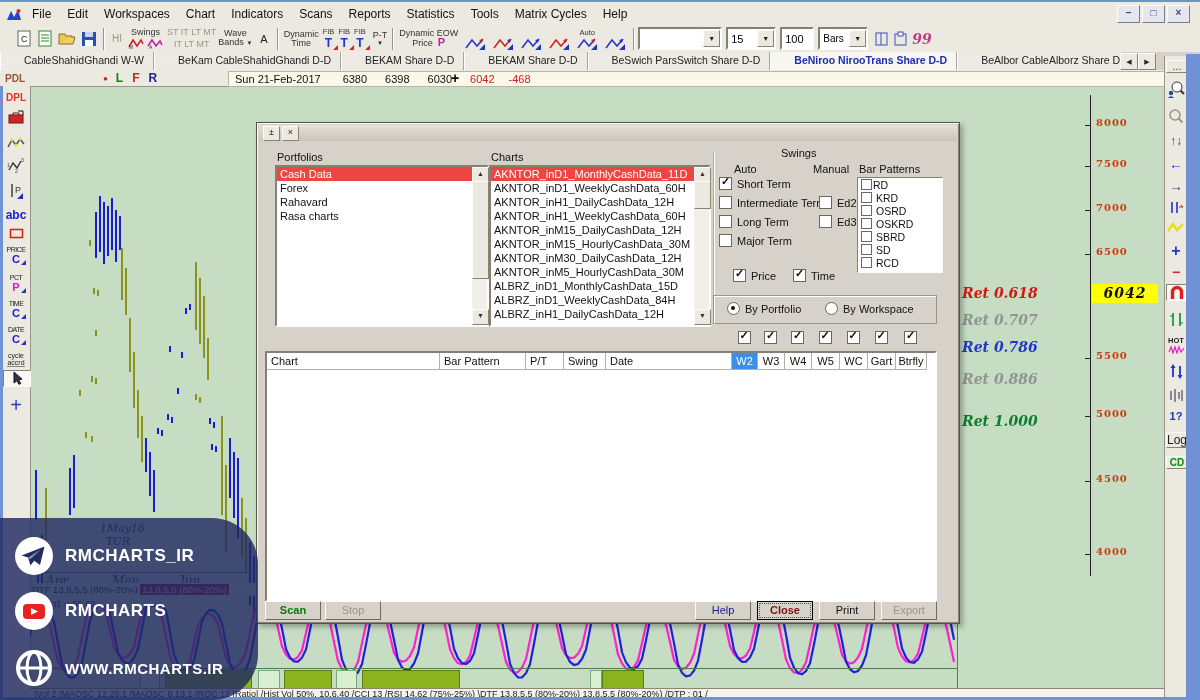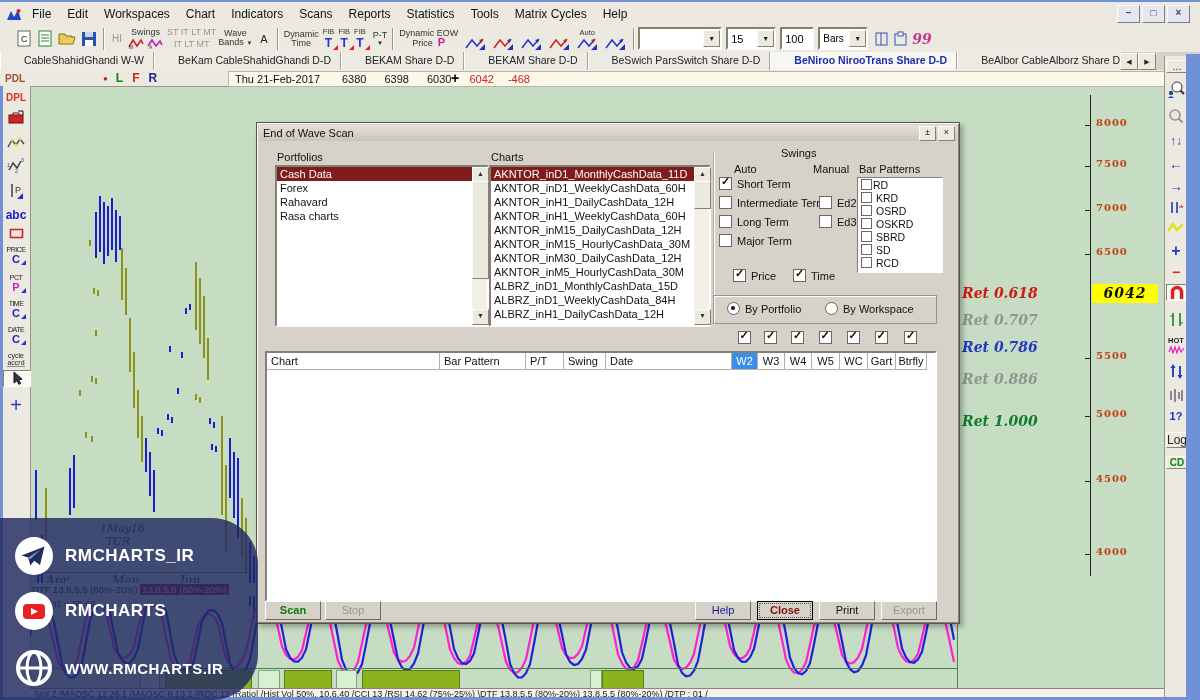--- a/index.html
+++ b/index.html
@@ -45,21 +45,21 @@
   #dtfstrip .hl{background:#97173f;color:#e8dce0;padding:0 2px}
   #avgline{position:absolute;left:40px;top:598px;font-size:9.5px;color:#1c2f7a}
   #indtabs{position:absolute;left:30px;top:688px;width:1134px;height:12px;background:#f4f2ea;border-top:1px solid #8a8578;font-size:9px;color:#222;white-space:nowrap;overflow:hidden;line-height:11px;padding-left:4px}
   
   #dialog{left:256px;top:122px;width:702px;height:500px;background:#d6d2c9;border:1px solid #55524a;box-shadow:inset 1px 1px 0 #fdfdf8,inset -1px -1px 0 #87836f,3px 3px 5px rgba(0,0,0,.28);z-index:10}
   #dlg-title{position:absolute;left:2px;top:2px;right:2px;height:16px;background:linear-gradient(#e4e1da,#c9c5bc);display:flex;align-items:center;font-size:11px;color:#111;padding-left:4px}
   .dlg-tbtn{width:15px;height:13px;margin-right:2px;font-size:9px;line-height:11px;text-align:center;color:#222;background:#ece9e1;border:1px solid;border-color:#fdfdf8 #87836f #87836f #fdfdf8;flex:none}
   .dlabel{position:absolute;font-size:11px;color:#111}
   .listbox{position:absolute;background:#fff;border:2px solid;border-color:#848074 #fdfdfd #fdfdfd #848074}
   .lb-item{height:14px;line-height:14px;font-size:11px;padding-left:3px;white-space:nowrap;color:#111;overflow:hidden}
-  .lb-item.sel{background:#7f1d1d;color:#fff}
+  .lb-item.sel{background:#ef4444;color:#fff}
   .vscroll{position:absolute;top:0;right:0;width:15px;bottom:0;background:#f1efe8}
   .sbtn{position:absolute;left:0;width:15px;height:14px;background:#ece9e1;border:1px solid;border-color:#fdfdf8 #87836f #87836f #fdfdf8;font-size:7px;color:#333;text-align:center;line-height:12px}
   .sthumb{position:absolute;left:0;width:15px;background:#ece9e1;border:1px solid;border-color:#fdfdf8 #87836f #87836f #fdfdf8}
   .cb{width:11px;height:11px;background:#fff;border:1px solid #6a675e;display:inline-block;position:relative;flex:none}
   .cb.checked::after{content:"\2713";position:absolute;left:1px;top:-3px;font-size:11px;font-weight:bold;color:#111}
   .cbrow{position:absolute;display:flex;align-items:center;gap:5px;font-size:11px;color:#111}
   .radio{width:11px;height:11px;border-radius:50%;background:#fff;border:1px solid #6a675e;display:inline-block;position:relative;flex:none}
   .radio.sel::after{content:"";position:absolute;left:3px;top:3px;width:4px;height:4px;border-radius:50%;background:#111}
   .groupbox{position:absolute;border:1px solid #9a958a;box-shadow:1px 1px 0 #fff inset}
   #rtable{position:absolute;left:8px;top:228px;width:668px;height:247px;background:#fff;border:2px solid;border-color:#848074 #fdfdfd #fdfdfd #848074}
@@ -286,21 +286,21 @@
 
   <div class="abs" id="quotebar">
     <span style="color:#9a4f38;font-weight:bold;font-size:10px;margin-left:5px">PDL</span>
     <span style="color:#d02020;font-size:8px;margin-left:78px">●</span>
     <span id="lfr-flags" style="display:flex;gap:9px;margin-left:8px;font-weight:bold;font-size:12px">
         <span style="color: rgb(10, 138, 10);">L</span>
         <span style="color: rgb(208, 32, 32);">F</span>
         <span style="color: rgb(32, 32, 154);">R</span>
       </span>
     <div id="quotefield">
-      <span style="color:#111">Thu 21-Feb-2017</span>
+      <span style="color:#111">Sun 21-Feb-2017</span>
       <span style="width:22px"></span>
       <span style="color:#111">6380</span>
       <span style="width:18px"></span>
       <span style="color:#111">6398</span>
       <span style="width:18px"></span>
       <span style="color:#111">6030</span>
       <span style="width:18px"></span>
       <span style="color:#d02020">6042</span>
       <span style="width:14px"></span>
       <span style="color:#d02020">-468</span>
@@ -562,21 +562,20 @@
           <line x1="14" y1="2" x2="14" y2="13" stroke="#556" stroke-width="1.3"></line>
         </svg>
       </div>
       <div class="rtitem" style="top: 354px; color: rgb(34, 51, 204); font-size: 11px; font-weight: bold;">1?</div>
       <div class="rtitem minibtn" style="top: 376px; color: rgb(34, 34, 34); font-size: 12px;">Log</div>
       <div class="rtitem minibtn" style="top: 400px; color: rgb(10, 138, 10); font-size: 10px; font-weight: bold;">CD</div>
     </div>
 
   <div class="abs" id="dialog">
     <div id="dlg-title">
-      <span style="flex:1">End of Wave Scan</span>
       <span class="dlg-tbtn">±</span>
       <span class="dlg-tbtn">×</span>
     </div>
 
     <div class="dlabel" style="left:20px;top:28px">Portfolios</div>
     <div class="listbox" id="lb-portfolios" style="left:18px;top:42px;width:210px;height:158px">
       <div id="portfolio-items" style="margin-right:15px">
           <div class="lb-item sel">Cash Data</div>
           <div class="lb-item">Forex</div>
           <div class="lb-item">Rahavard</div>

